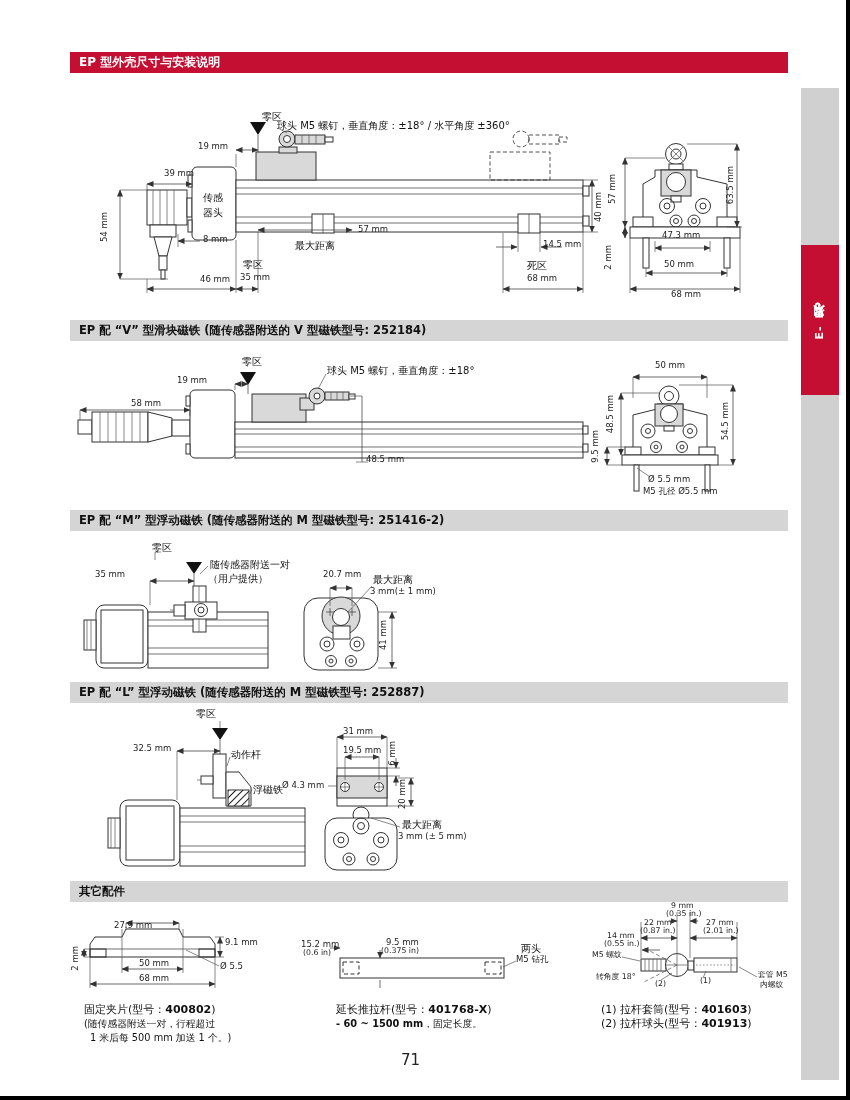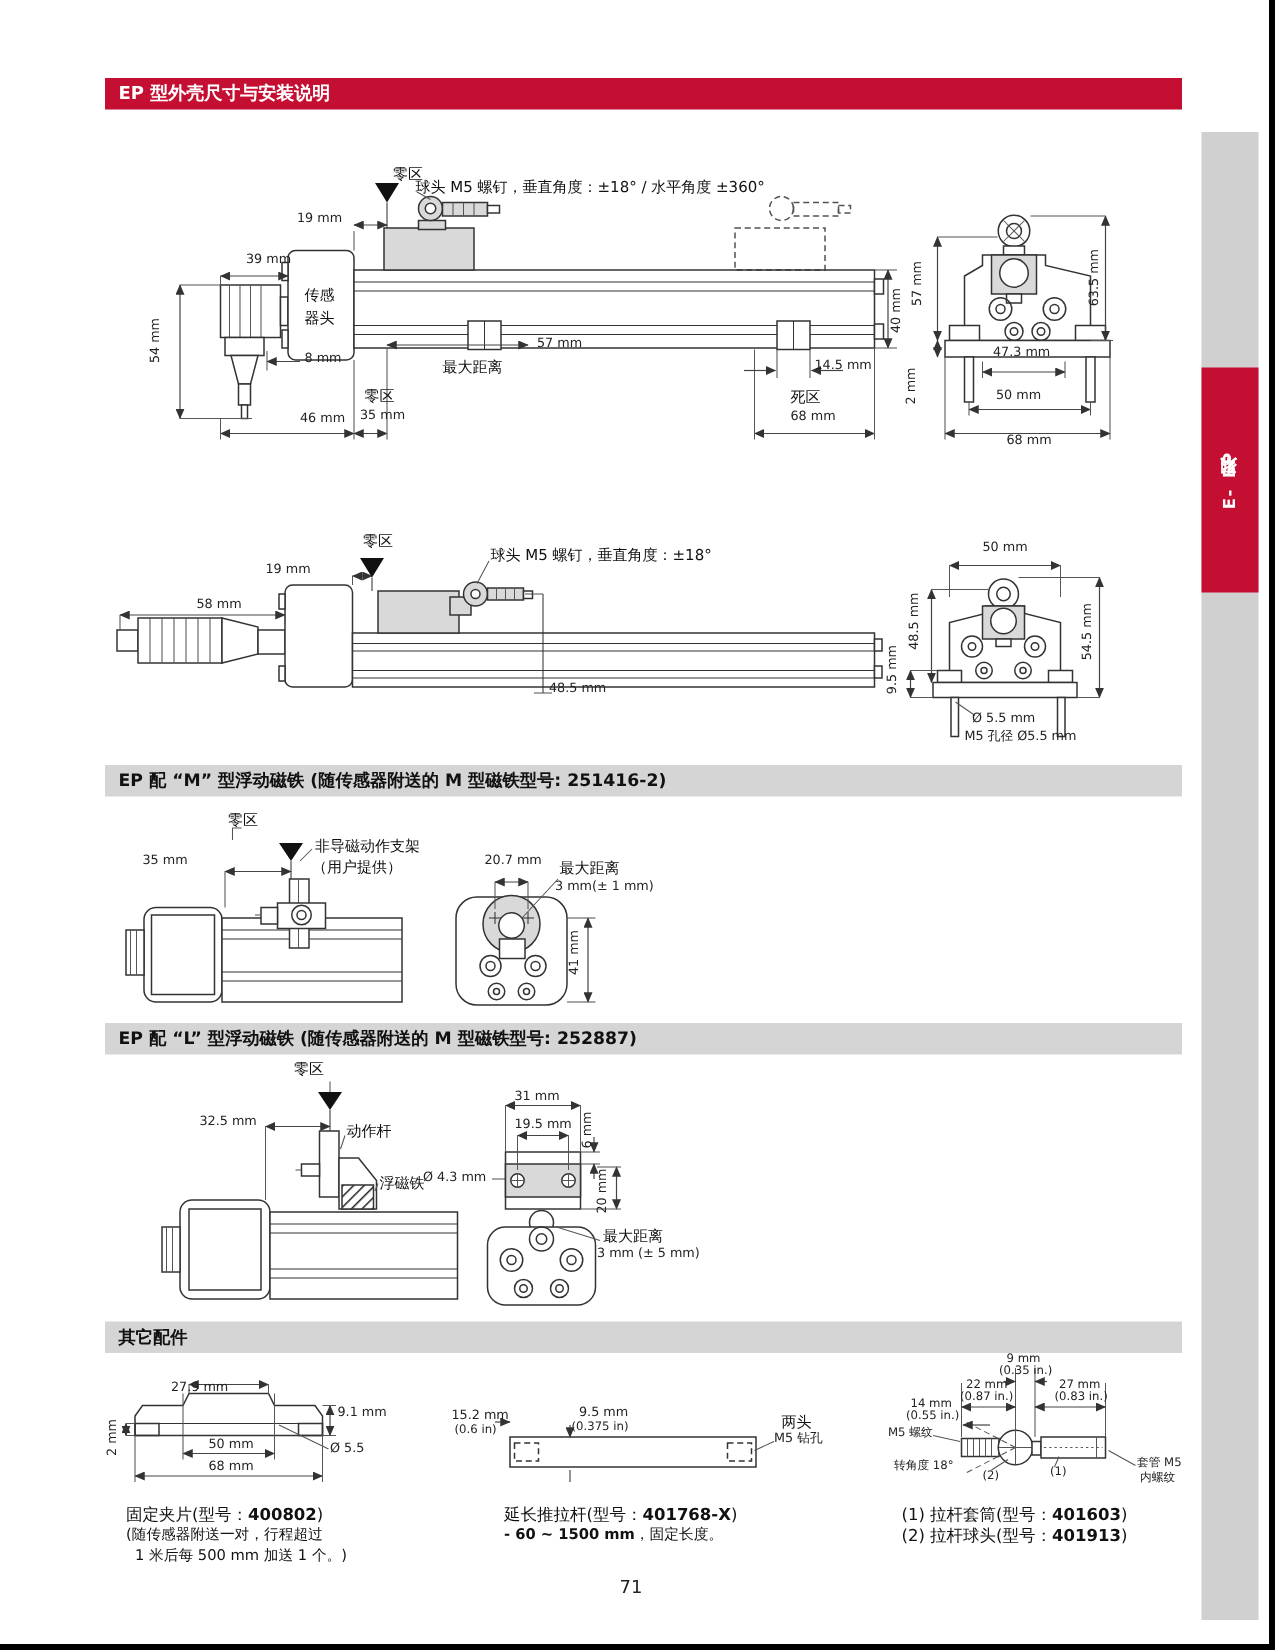--- a/index.html
+++ b/index.html
@@ -9,21 +9,21 @@
   .redbar{position:absolute;left:70px;top:52px;width:718px;height:21px;background:#c40f33;color:#fff;
           font-weight:bold;font-size:12px;line-height:21px;padding-left:9px}
   .secbar{position:absolute;left:70px;width:718px;height:21px;background:#d5d5d5;color:#111;
           font-weight:bold;font-size:11.5px;line-height:21px;padding-left:9px;white-space:nowrap}
   .strip{position:absolute;left:801px;top:88px;width:38px;height:992px;background:#d0d0d0}
   .tab{position:absolute;left:801px;top:245px;width:38px;height:150px;background:#c40f33;color:#fff;
        display:flex;align-items:center;justify-content:center}
   .tab span{writing-mode:vertical-rl;transform:rotate(180deg);font-weight:bold;font-size:11px;letter-spacing:1px}
   .borderR{position:absolute;right:0;top:0;width:4px;height:1100px;background:#000}
   .borderB{position:absolute;left:0;bottom:0;width:850px;height:4px;background:#000}
-  .pagenum{position:absolute;left:413px;top:1051px;font-size:12px;color:#222}
+  .pagenum{position:absolute;left:401px;top:1051px;font-size:15px;color:#222}
   .L{position:absolute;font-size:8.5px;line-height:1.15;color:#222;white-space:nowrap}
   .cn{font-size:10px;color:#111}
   .s{font-size:7.8px}
   .V{writing-mode:vertical-rl;transform:rotate(180deg)}
   .cap{position:absolute;font-size:11px;color:#111;line-height:14px;white-space:nowrap}
   .cap .sub{font-size:9.8px}
   svg.art{position:absolute;left:0;top:0}
   .o{fill:none;stroke:#333;stroke-width:1}
   .ow{fill:#fff;stroke:#333;stroke-width:1}
   .g{fill:#d9d9d9;stroke:#333;stroke-width:1}
@@ -35,20 +35,21 @@
   .dash{stroke-dasharray:4 2.5}
   .dot{stroke-dasharray:1.5 2}
   .blk{fill:#111;stroke:none}
 </style>
 </head>
 <body>
 
 <div class="page">
 
   <div class="redbar"><span>EP 型外壳尺寸与安装说明</span></div>
+  <div class="secbar" style="top:320px"><span>EP 配 “V” 型滑块磁铁 (随传感器附送的 V 型磁铁型号: 252184)</span></div>
   <div class="secbar" style="top:510px"><span>EP 配 “M” 型浮动磁铁 (随传感器附送的 M 型磁铁型号: 251416-2)</span></div>
   <div class="secbar" style="top:682px"><span>EP 配 “L” 型浮动磁铁 (随传感器附送的 M 型磁铁型号: 252887)</span></div>
   <div class="secbar" style="top:881px"><span>其它配件</span></div>
 
   <div class="strip"></div>
   <div class="tab">
       <span>E-系列 EP</span>
     </div>
   <div class="borderR"></div>
   <div class="borderB"></div>
@@ -458,21 +459,21 @@
   <span class="L" style="left:131px;top:399px">58 mm</span>
   <span class="L" style="left:366px;top:455px">48.5 mm</span>
   <span class="L" style="left:655px;top:361px">50 mm</span>
   <span class="L V" style="left:606px;top:395px">48.5 mm</span>
   <span class="L V" style="left:591px;top:430px">9.5 mm</span>
   <span class="L V" style="left:721px;top:402px">54.5 mm</span>
   <span class="L" style="left:648px;top:475px">Ø 5.5 mm</span>
   <span class="L" style="left:643px;top:487px">M5 孔径 Ø5.5 mm</span>
 
   <span class="L cn" style="left:152px;top:542px">零区</span>
-  <span class="L cn" style="left:210px;top:559px">非导磁动作支架</span>
+  <span class="L cn" style="left:210px;top:559px">随传感器附送一对</span>
   <span class="L cn" style="left:208px;top:573px">（用户提供）</span>
   <span class="L" style="left:95px;top:570px">35 mm</span>
   <span class="L" style="left:323px;top:570px">20.7 mm</span>
   <span class="L cn" style="left:373px;top:574px">最大距离</span>
   <span class="L" style="left:370px;top:587px">3 mm(± 1 mm)</span>
   <span class="L V" style="left:379px;top:620px">41 mm</span>
 
   <span class="L cn" style="left:196px;top:708px">零区</span>
   <span class="L" style="left:133px;top:744px">32.5 mm</span>
   <span class="L cn" style="left:231px;top:749px">动作杆</span>
@@ -506,21 +507,21 @@
   <div class="cap" style="left:336px;top:1003px">
     <div><span>延长推拉杆(型号：</span><b>401768-X</b><span>)</span></div>
     <div class="sub"><b>- 60 ~ 1500 mm</b><span>，固定长度。</span></div>
   </div>
 
   <span class="L s" style="left:671px;top:902px">9 mm</span>
   <span class="L s" style="left:666px;top:910px">(0.35 in.)</span>
   <span class="L s" style="left:644px;top:919px">22 mm</span>
   <span class="L s" style="left:640px;top:927px">(0.87 in.)</span>
   <span class="L s" style="left:706px;top:919px">27 mm</span>
-  <span class="L s" style="left:703px;top:927px">(0.83 in.)</span>
+  <span class="L s" style="left:703px;top:927px">(2.01 in.)</span>
   <span class="L s" style="left:607px;top:932px">14 mm</span>
   <span class="L s" style="left:604px;top:940px">(0.55 in.)</span>
   <span class="L s" style="left:592px;top:951px">M5 螺纹</span>
   <span class="L s" style="left:596px;top:973px">转角度 18°</span>
   <span class="L s" style="left:655px;top:980px">(2)</span>
   <span class="L s" style="left:700px;top:977px">(1)</span>
   <span class="L s" style="left:758px;top:971px">套管 M5</span>
   <span class="L s" style="left:760px;top:981px">内螺纹</span>
   <div class="cap" style="left:601px;top:1003px">
     <div><span>(1) 拉杆套筒(型号：</span><b>401603</b><span>)</span></div>

